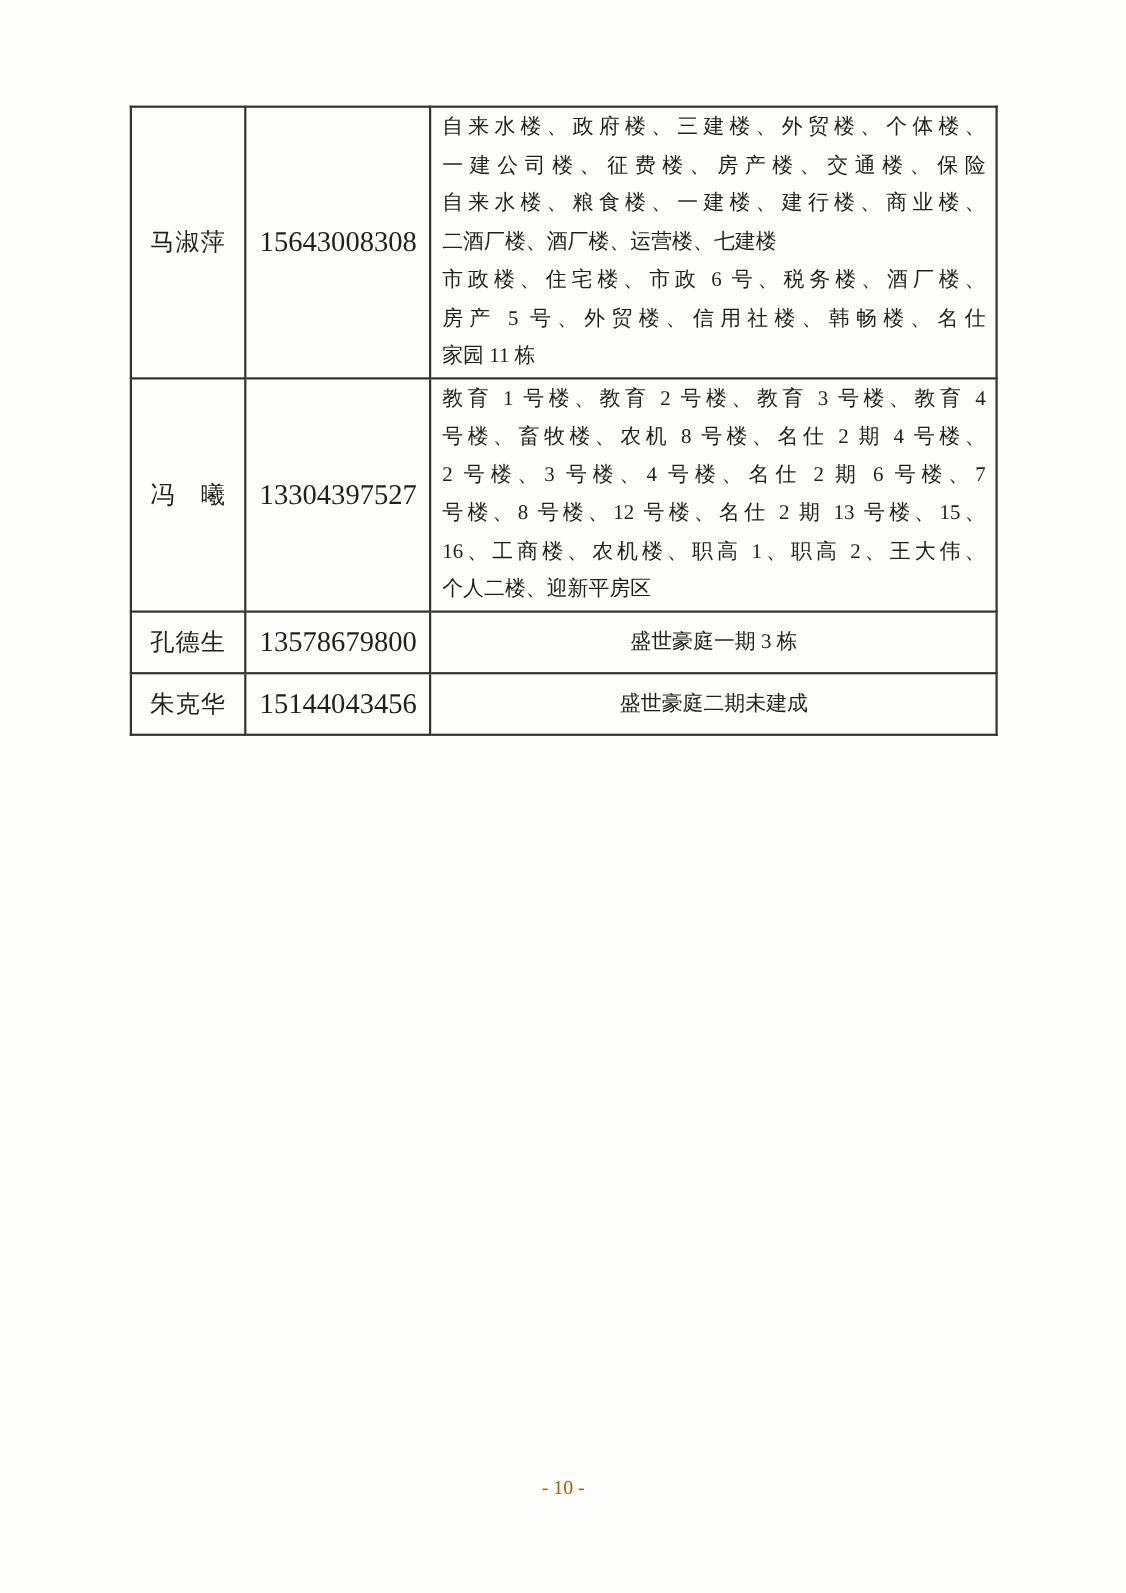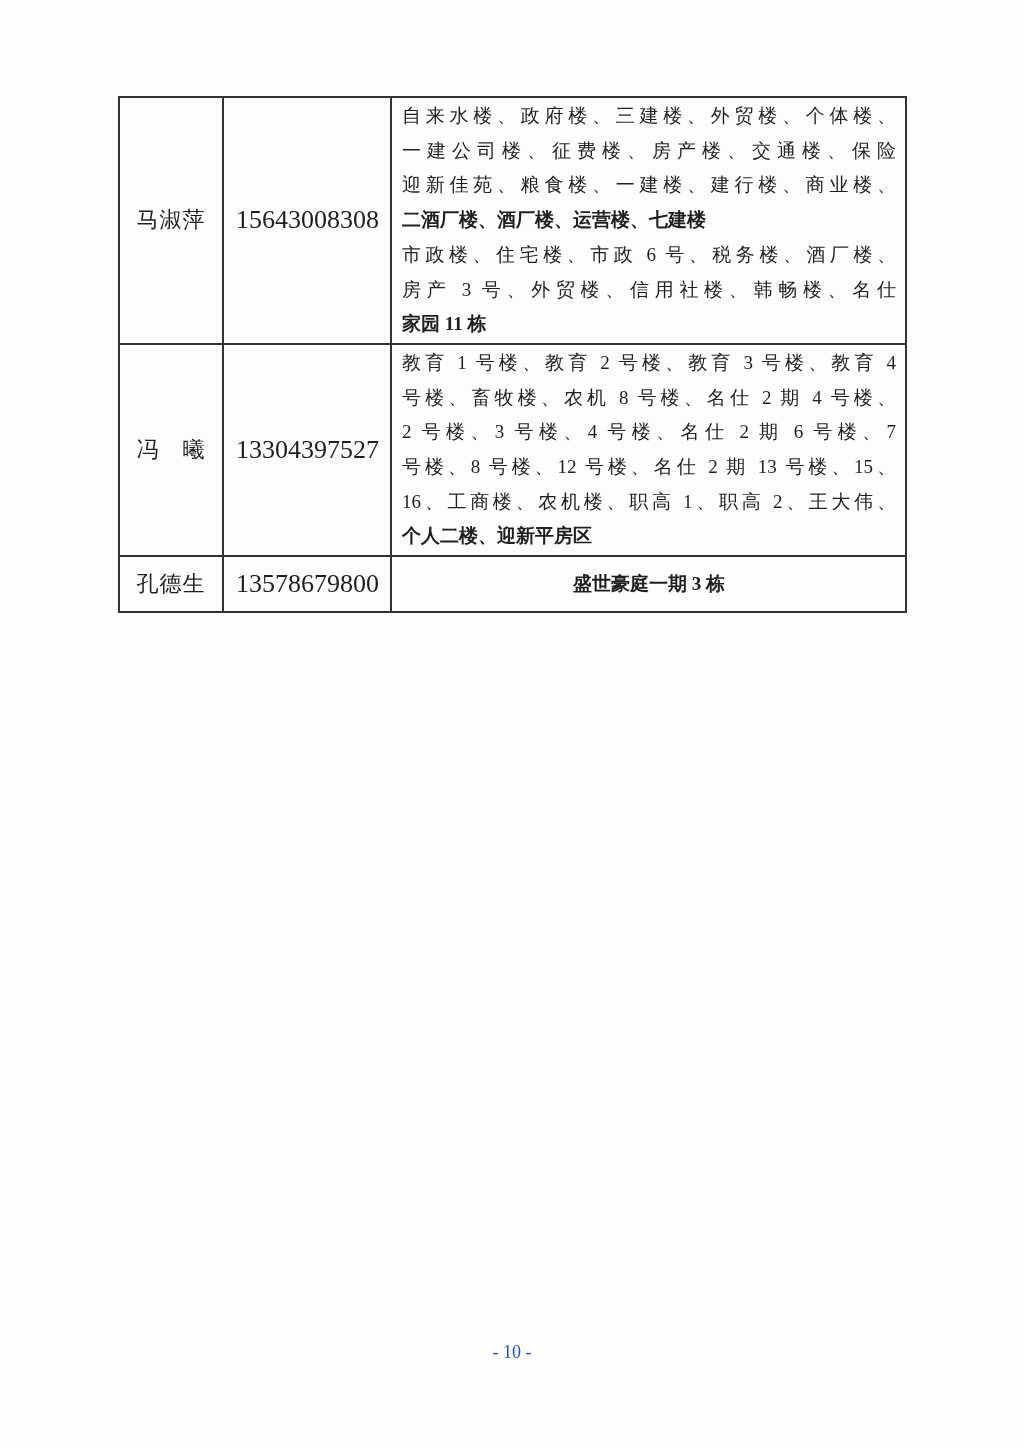--- a/index.html
+++ b/index.html
@@ -52,35 +52,34 @@
     line-height: 34.7px;
     padding: 1px 9px 1px 10px;
   }
   .para { margin: 0; }
   .line {
     text-align: justify;
     text-align-last: justify;
   }
   .para .line:last-child {
     text-align-last: left;
-    font-weight: bold;
   }
   td.areas-cell.center .line,
   td.areas-cell.center .para .line:last-child {
     text-align: center;
     text-align-last: center;
   }
   .footer {
     position: absolute;
     left: 0;
     right: 0;
     top: 1342px;
     text-align: center;
     font-size: 18px;
-    color: #1d4ed8;
+    color: #a16207;
   }
 </style>
 </head>
 <body>
 
 <div class="page">
 
   <table class="doc-table">
     <colgroup>
       <col class="col-name">
@@ -88,26 +87,26 @@
       <col class="col-areas">
     </colgroup>
     <tbody>
         <tr>
           <td class="name-cell">马淑萍</td>
           <td class="phone-cell">15643008308</td>
           <td class="areas-cell">
             <div class="para">
               <div class="line">自来水楼、政府楼、三建楼、外贸楼、个体楼、</div>
               <div class="line">一建公司楼、征费楼、房产楼、交通楼、保险</div>
-              <div class="line">迎新佳苑、粮食楼、一建楼、建行楼、商业楼、</div>
+              <div class="line">自来水楼、粮食楼、一建楼、建行楼、商业楼、</div>
               <div class="line">二酒厂楼、酒厂楼、运营楼、七建楼</div>
             </div>
             <div class="para">
               <div class="line">市政楼、住宅楼、市政 6 号、税务楼、酒厂楼、</div>
-              <div class="line">房产 3 号、外贸楼、信用社楼、韩畅楼、名仕</div>
+              <div class="line">房产 5 号、外贸楼、信用社楼、韩畅楼、名仕</div>
               <div class="line">家园 11 栋</div>
             </div>
           </td>
         </tr>
         <tr>
           <td class="name-cell">冯　曦</td>
           <td class="phone-cell">13304397527</td>
           <td class="areas-cell">
             <div class="para">
               <div class="line">教育 1 号楼、教育 2 号楼、教育 3 号楼、教育 4</div>
@@ -121,18 +120,27 @@
         </tr>
         <tr>
           <td class="name-cell">孔德生</td>
           <td class="phone-cell">13578679800</td>
           <td class="areas-cell center">
             <div class="para">
               <div class="line">盛世豪庭一期 3 栋</div>
             </div>
           </td>
         </tr>
+        <tr>
+          <td class="name-cell">朱克华</td>
+          <td class="phone-cell">15144043456</td>
+          <td class="areas-cell center">
+            <div class="para">
+              <div class="line">盛世豪庭二期未建成</div>
+            </div>
+          </td>
+        </tr>
       </tbody>
   </table>
 
   <div class="footer">- 10 -</div>
 
 </div>
 
 </body></html>

